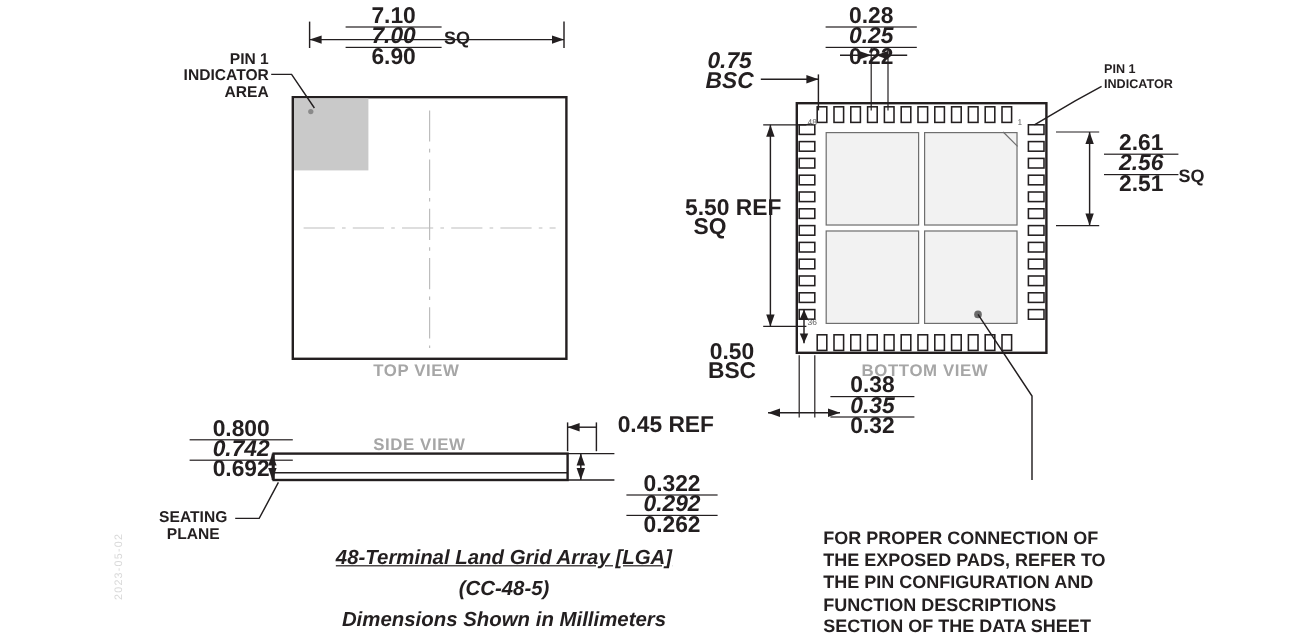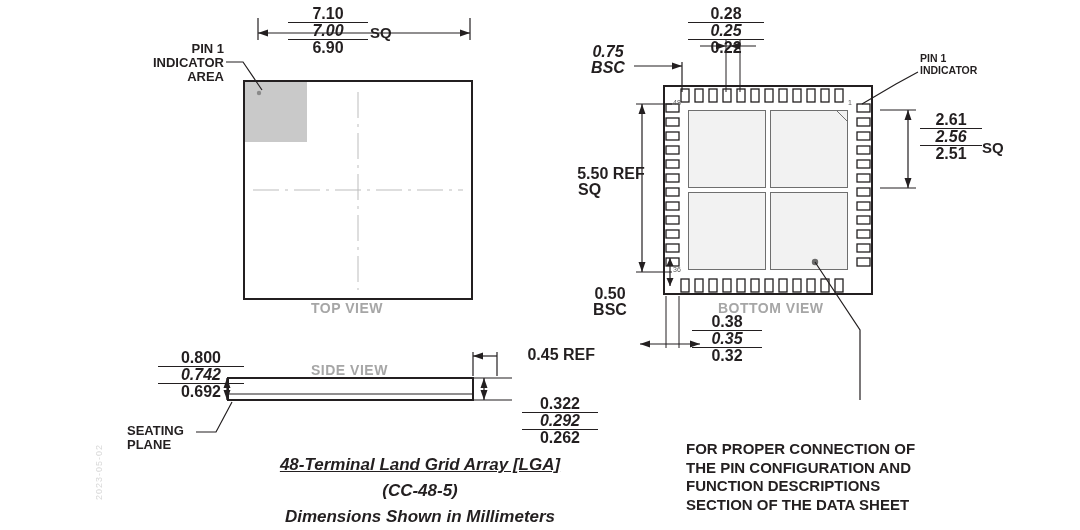--- a/index.html
+++ b/index.html
@@ -7,21 +7,21 @@
     width:1080px;height:530px;
     background:#ffffff;
     font-family:"Liberation Sans", sans-serif;
     color:#231f20;
     position:relative;
     overflow:hidden;
   }
   .abs{position:absolute;}
   .dim{
     font-weight:bold;
-    font-size:16px;
+    font-size:19px;
     line-height:16px;
     text-align:center;
     white-space:nowrap;
     color:#231f20;
   }
   .dim .mid{border-top:1.6px solid #231f20;border-bottom:1.6px solid #231f20;font-style:italic;}
   .dim .top{}
   .dim .bot{}
   .label{
     font-weight:bold;
@@ -133,21 +133,21 @@
   <line x1="473" y1="378" x2="512" y2="378" stroke="#231f20" stroke-width="1.1"></line>
   <line x1="473" y1="400" x2="512" y2="400" stroke="#231f20" stroke-width="1.1"></line>
 </svg>
 
 <div class="abs dim" style="left:158px;top:350px;width:86px;">
   <div>0.800</div>
   <div class="mid">0.742</div>
   <div>0.692</div>
 </div>
 
-<div class="abs label" style="left:127px;top:424px;text-align:left;width:90px;">
+<div class="abs label" style="left:116px;top:424px;text-align:center;width:90px;">
   <div>SEATING</div>
   <div>PLANE</div>
 </div>
 
 <div class="abs viewlabel" style="left:311px;top:362px;">SIDE VIEW</div>
 
 <div class="abs dim" style="left:505px;top:347px;width:90px;text-align:right;">0.45 REF</div>
 
 <div class="abs dim" style="left:522px;top:396px;width:76px;">
   <div>0.322</div>
@@ -304,20 +304,21 @@
 </div>
 
 <div class="abs viewlabel" style="left:718px;top:300px;">BOTTOM VIEW</div>
 
 <div class="abs" style="left:673px;top:99px;font-size:7px;color:#5a5a5a;">48</div>
 <div class="abs" style="left:673px;top:266px;font-size:7px;color:#5a5a5a;">36</div>
 <div class="abs" style="left:848px;top:99px;font-size:7px;color:#5a5a5a;">1</div>
 
 <div class="abs note" style="left:686px;top:396px;width:320px;">
   <div>FOR PROPER CONNECTION OF</div>
+  <div>THE EXPOSED PADS, REFER TO</div>
   <div>THE PIN CONFIGURATION AND</div>
   <div>FUNCTION DESCRIPTIONS</div>
   <div>SECTION OF THE DATA SHEET</div>
 </div>
 
 <div class="abs caption" style="left:160px;top:455px;width:520px;text-decoration:underline;">48-Terminal Land Grid Array [LGA]</div>
 <div class="abs caption" style="left:160px;top:481px;width:520px;">(CC-48-5)</div>
 <div class="abs caption" style="left:160px;top:507px;width:520px;">Dimensions Shown in Millimeters</div>
 
 <div class="watermark" style="left:94px;top:500px;">2023-05-02</div>

